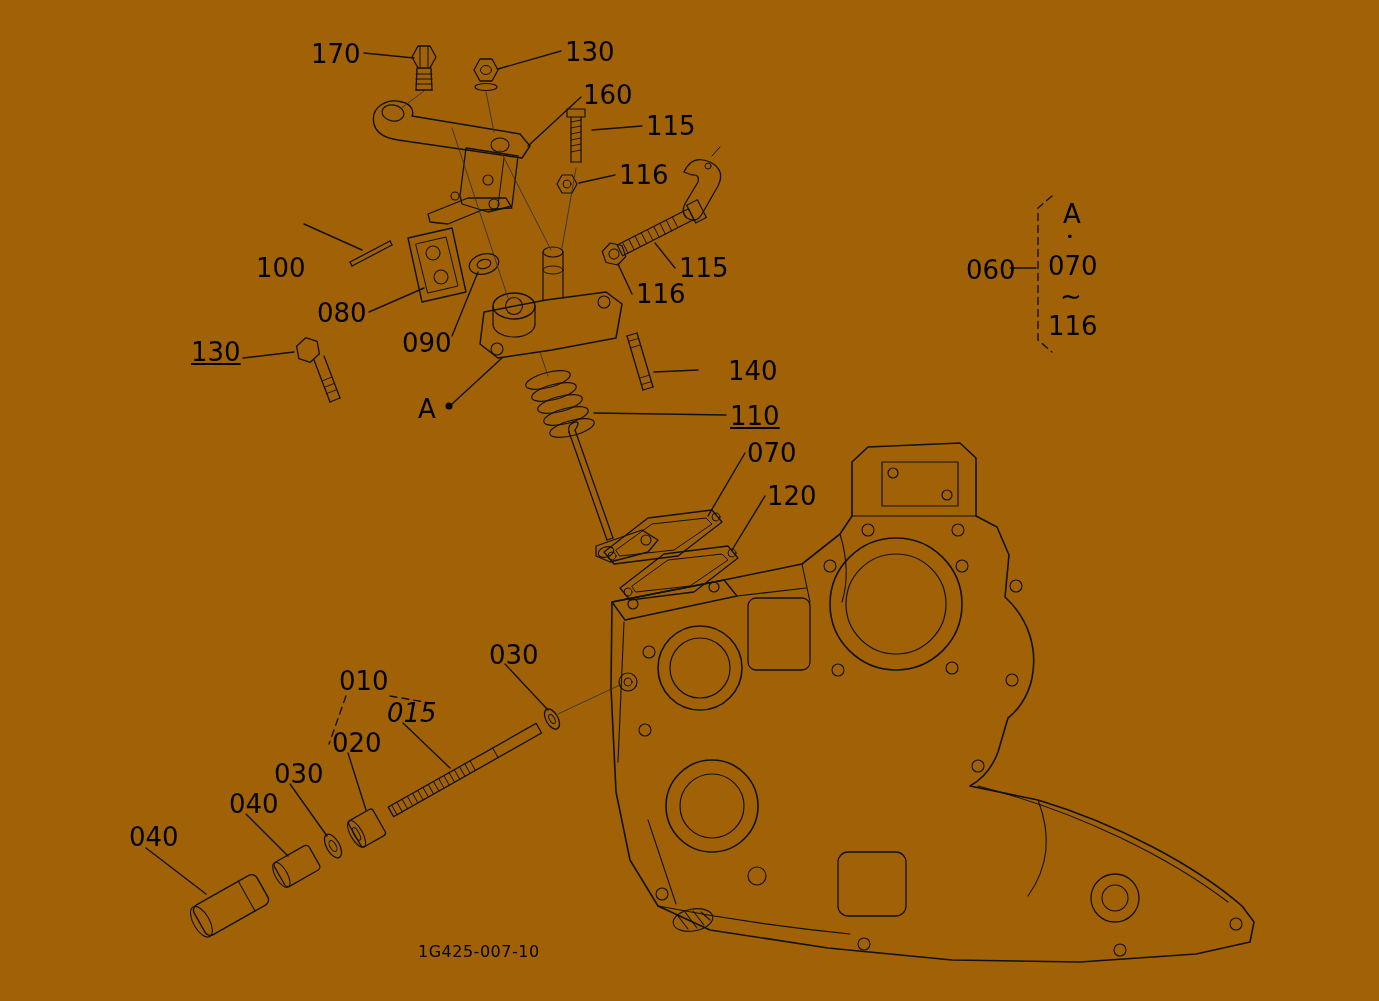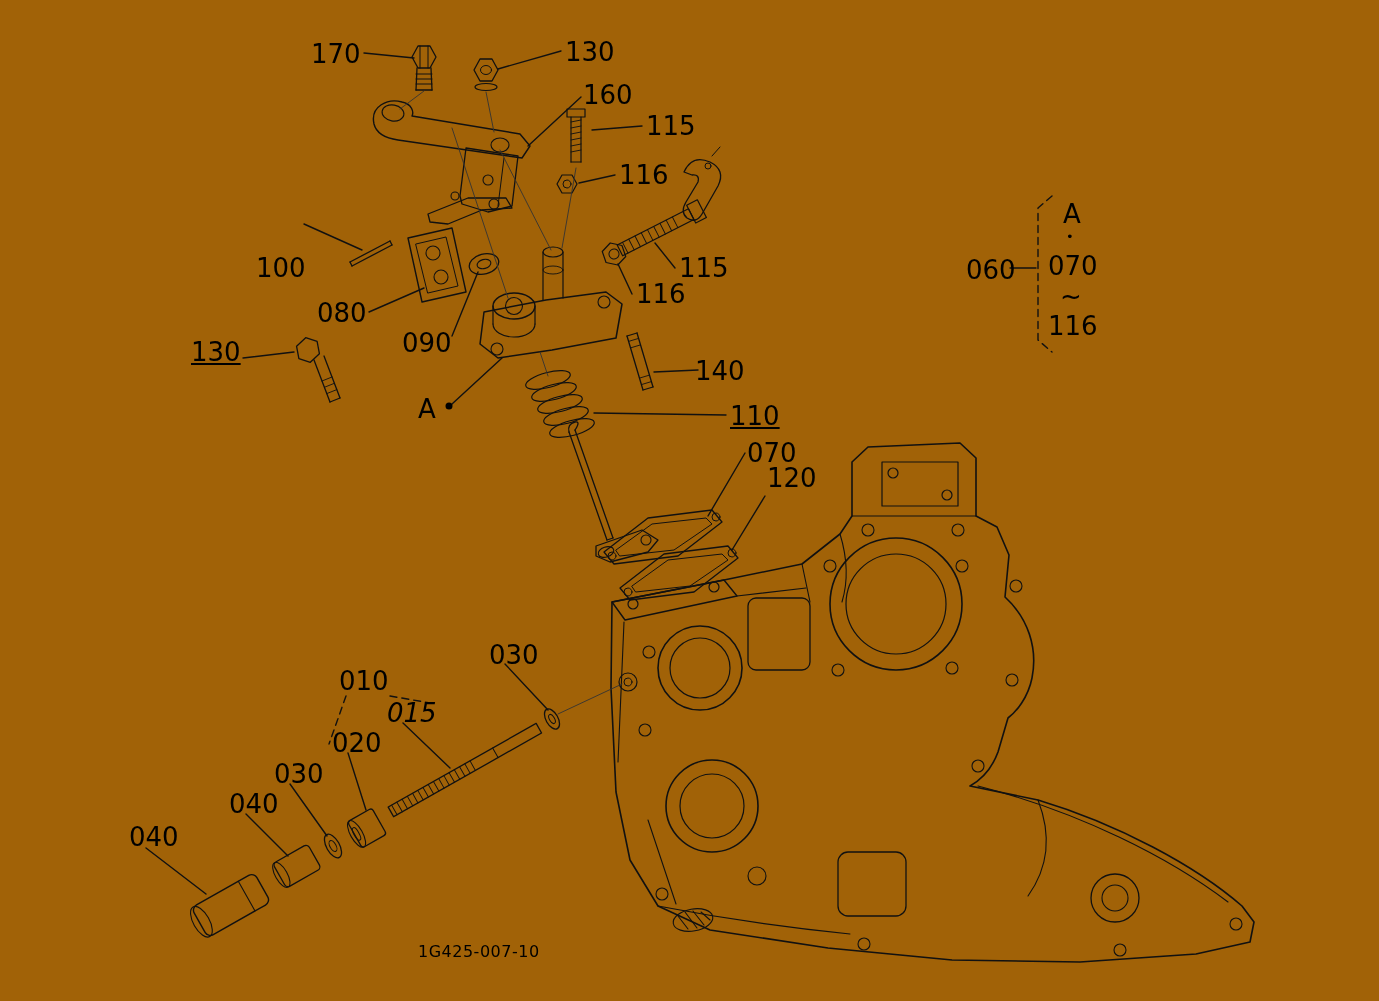--- a/index.html
+++ b/index.html
@@ -349,24 +349,24 @@
       <div class="callout" style="left: 565px; top: 38px;">130</div>
       <div class="callout" style="left: 583px; top: 81px;">160</div>
       <div class="callout" style="left: 646px; top: 112px;">115</div>
       <div class="callout" style="left: 619px; top: 161px;">116</div>
       <div class="callout" style="left: 256px; top: 210px; margin-top: 44px;">100</div>
       <div class="callout" style="left: 679px; top: 254px;">115</div>
       <div class="callout" style="left: 636px; top: 280px;">116</div>
       <div class="callout" style="left: 317px; top: 299px;">080</div>
       <div class="callout" style="left: 402px; top: 329px; text-align: center;">090</div>
       <div class="callout" style="left: 191px; top: 338px; text-decoration: underline;">130</div>
-      <div class="callout" style="left: 695px; top: 357px;">140</div>
+      <div class="callout" style="left: 728px; top: 357px;">140</div>
       <div class="callout" style="left: 730px; top: 402px; text-decoration: underline;">110</div>
       <div class="callout" style="left: 747px; top: 439px;">070</div>
-      <div class="callout" style="left: 767px; top: 464px;">120</div>
+      <div class="callout" style="left: 767px; top: 482px;">120</div>
       <div class="callout" style="left: 966px; top: 256px;">060</div>
       <div class="callout" style="left: 339px; top: 667px;">010</div>
       <div class="callout" style="left: 489px; top: 641px;">030</div>
       <div class="callout" style="left: 387px; top: 699px; font-style: italic;">015</div>
       <div class="callout" style="left: 332px; top: 729px;">020</div>
       <div class="callout" style="left: 274px; top: 760px;">030</div>
       <div class="callout" style="left: 229px; top: 790px;">040</div>
       <div class="callout" style="left: 129px; top: 823px;">040</div>
     </div>
 <div id="group-note-layer">

